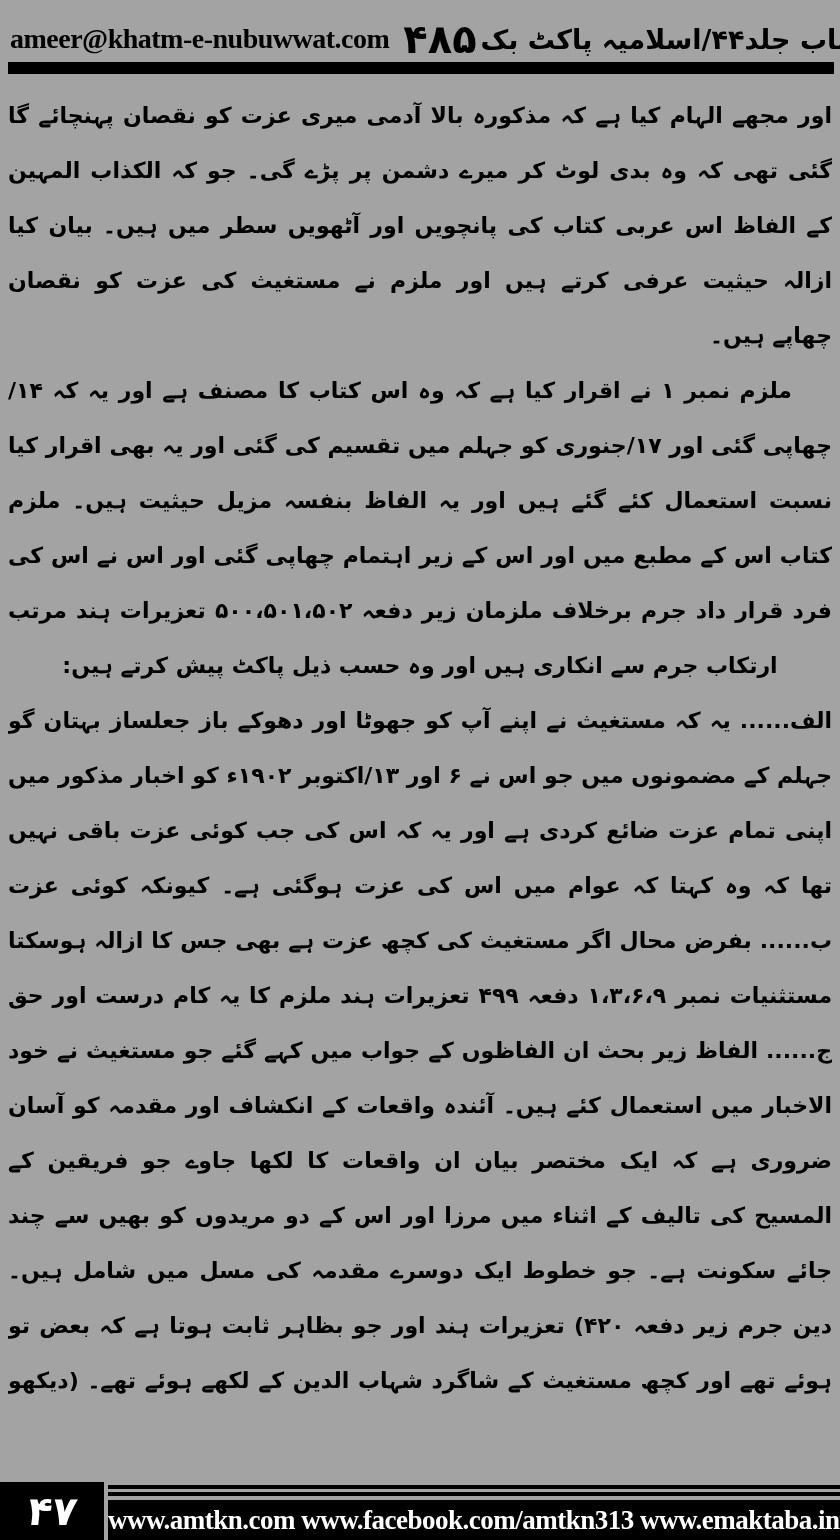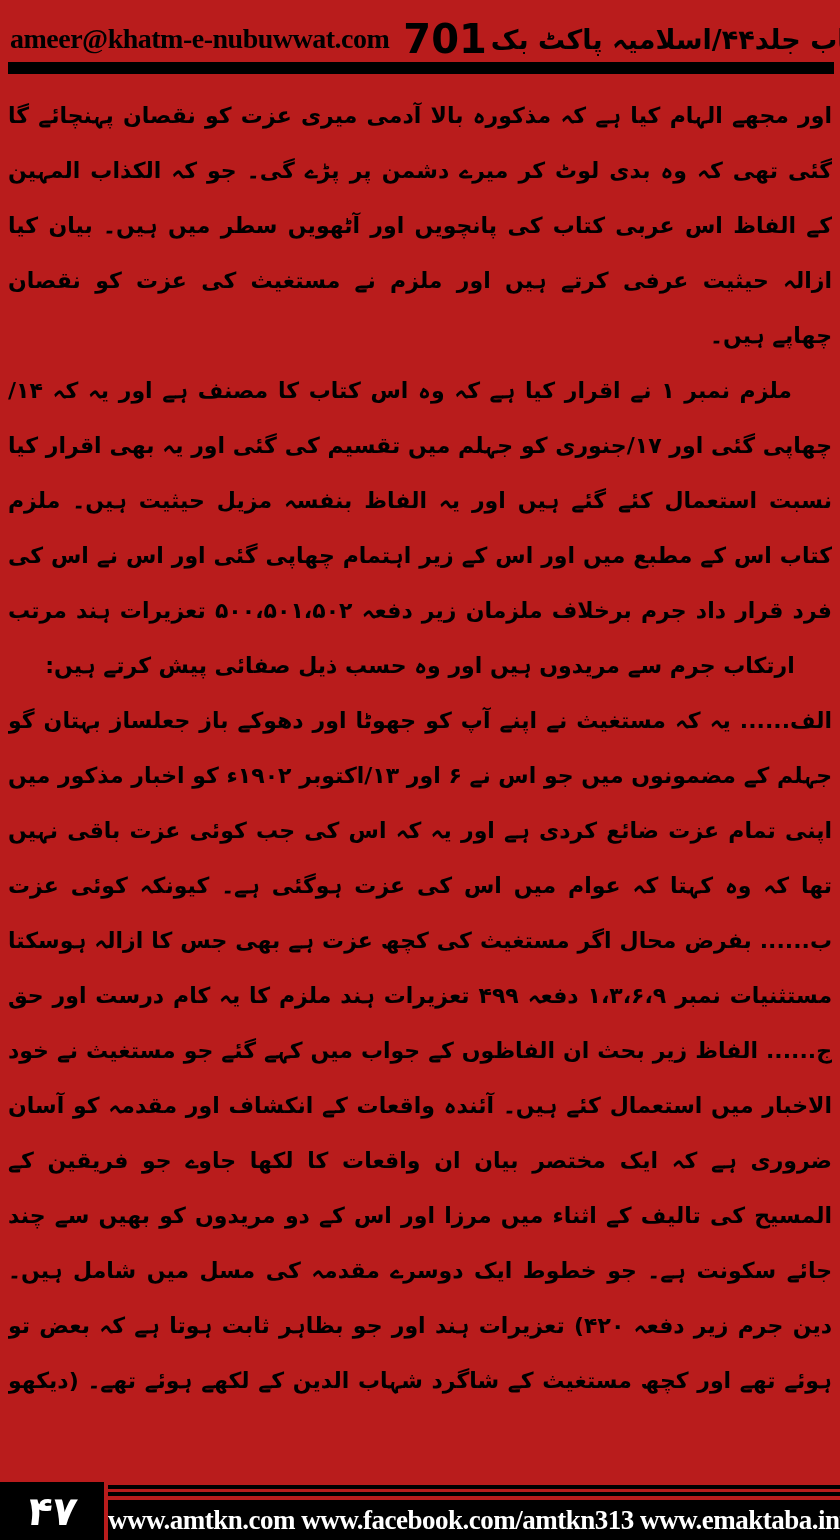--- a/index.html
+++ b/index.html
@@ -1,19 +1,19 @@
 <!DOCTYPE html>
 <html><head>
 <meta charset="utf-8">
 <style>
   html,body{margin:0;padding:0;background:#e8e8e8;}
   .page{
     position:relative;
     width:840px;height:1540px;
-    background:#b91c1c;color:#000;
+    background:#a3a3a3;color:#000;
     margin:0 auto;
     font-family:"DejaVu Sans",sans-serif;
     overflow:hidden;
     box-sizing:border-box;
   }
   
   .header{
     position:absolute;top:14px;left:10px;right:8px;height:50px;
     display:flex;align-items:center;
   }
@@ -82,38 +82,38 @@
     direction:ltr;white-space:nowrap;
   }
 </style>
 </head>
 <body>
 
 <div class="page">
 
   <div class="header">
     <span class="header-email">ameer@khatm-e-nubuwwat.com</span>
-    <span class="header-pagenum">701</span>
+    <span class="header-pagenum">۴۸۵</span>
     <span class="header-title">احتساب جلد۴۴/اسلامیہ پاکٹ بک</span>
   </div>
 
   <div class="header-rule"></div>
 
   <div class="body-text">
       <div class="line justify">اور مجھے الہام کیا ہے کہ مذکورہ بالا آدمی میری عزت کو نقصان پہنچائے گا اور مجھے یہ خوشخبری بھی دی</div>
       <div class="line justify">گئی تھی کہ وہ بدی لوٹ کر میرے دشمن پر پڑے گی۔ جو کہ الکذاب المہین ہے۔ لئیم اور بہتان عظیم</div>
       <div class="line justify">کے الفاظ اس عربی کتاب کی پانچویں اور آٹھویں سطر میں ہیں۔ بیان کیا گیا ہے کہ یہ مستغیث کی</div>
       <div class="line justify">ازالہ حیثیت عرفی کرتے ہیں اور ملزم نے مستغیث کی عزت کو نقصان پہنچانے کی نیت سے</div>
       <div class="line start">چھاپے ہیں۔</div>
       <div class="line justify indent">ملزم نمبر ۱ نے اقرار کیا ہے کہ وہ اس کتاب کا مصنف ہے اور یہ کہ ۱۴/جنوری ۱۹۰۳ء کو</div>
       <div class="line justify">چھاپی گئی اور ۱۷/جنوری کو جہلم میں تقسیم کی گئی اور یہ بھی اقرار کیا ہے کہ الفاظ زیر بحث مستغیث کی</div>
       <div class="line justify">نسبت استعمال کئے گئے ہیں اور یہ الفاظ بنفسہ مزیل حیثیت ہیں۔ ملزم نمبر ۲ تسلیم کرتا ہے کہ یہ</div>
       <div class="line justify">کتاب اس کے مطبع میں اور اس کے زیر اہتمام چھاپی گئی اور اس نے اس کی جلدیں فروخت کیں۔</div>
       <div class="line justify">فرد قرار داد جرم برخلاف ملزمان زیر دفعہ ۵۰۰،۵۰۱،۵۰۲ تعزیرات ہند مرتب کی گئی۔ ہر دو ملزم</div>
-      <div class="line center">ارتکاب جرم سے مریدوں ہیں اور وہ حسب ذیل صفائی پیش کرتے ہیں:</div>
+      <div class="line center">ارتکاب جرم سے انکاری ہیں اور وہ حسب ذیل پاکٹ پیش کرتے ہیں:</div>
       <div class="line justify">الف...... یہ کہ مستغیث نے اپنے آپ کو جھوٹا اور دھوکے باز جعلساز بہتان گو وغیرہ سراج الاخبار</div>
       <div class="line justify">جہلم کے مضمونوں میں جو اس نے ۶ اور ۱۳/اکتوبر ۱۹۰۲ء کو اخبار مذکور میں دیئے۔ مشہور کرنے سے</div>
       <div class="line justify">اپنی تمام عزت ضائع کردی ہے اور یہ کہ اس کی جب کوئی عزت باقی نہیں تو مستغیث کا کوئی حق نہ</div>
       <div class="line justify">تھا کہ وہ کہتا کہ عوام میں اس کی عزت ہوگئی ہے۔ کیونکہ کوئی عزت باقی نہ رہتی تھی جو کم ہوتی۔</div>
       <div class="line justify">ب...... بفرض محال اگر مستغیث کی کچھ عزت ہے بھی جس کا ازالہ ہوسکتا تھا۔ تاہم زیر</div>
       <div class="line justify">مستثنیات نمبر ۱،۳،۶،۹ دفعہ ۴۹۹ تعزیرات ہند ملزم کا یہ کام درست اور حق بجانب ہے۔</div>
       <div class="line justify">ج...... الفاظ زیر بحث ان الفاظوں کے جواب میں کہے گئے جو مستغیث نے خود سراج</div>
       <div class="line justify">الاخبار میں استعمال کئے ہیں۔ آئندہ واقعات کے انکشاف اور مقدمہ کو آسان کرنے کے لئے یہ</div>
       <div class="line justify">ضروری ہے کہ ایک مختصر بیان ان واقعات کا لکھا جاوے جو فریقین کے درمیان واقعہ ہوئے نزول</div>
       <div class="line justify">المسیح کی تالیف کے اثناء میں مرزا اور اس کے دو مریدوں کو بھیں سے چند خطوط پہنچے جو مستغیث کی</div>

